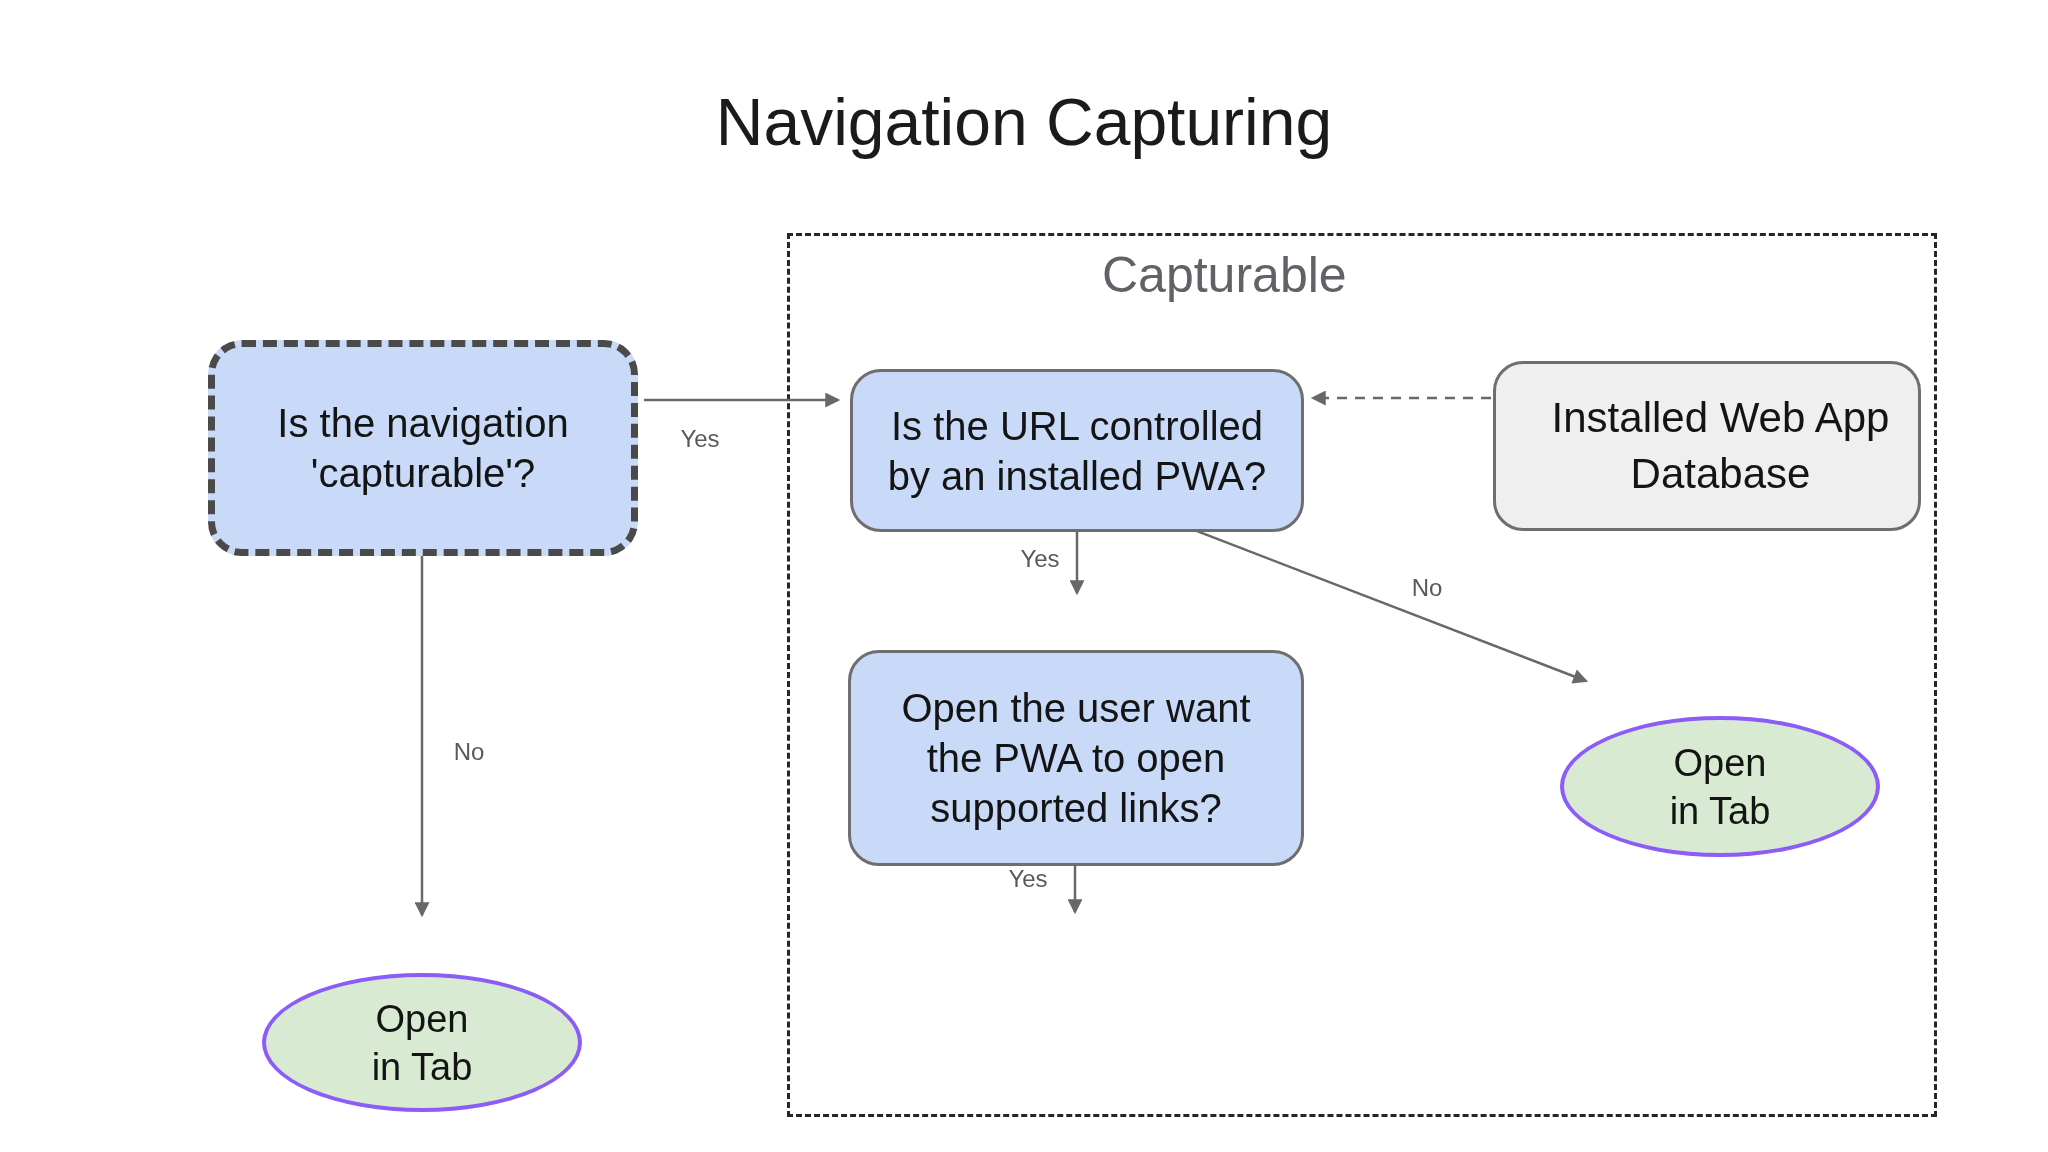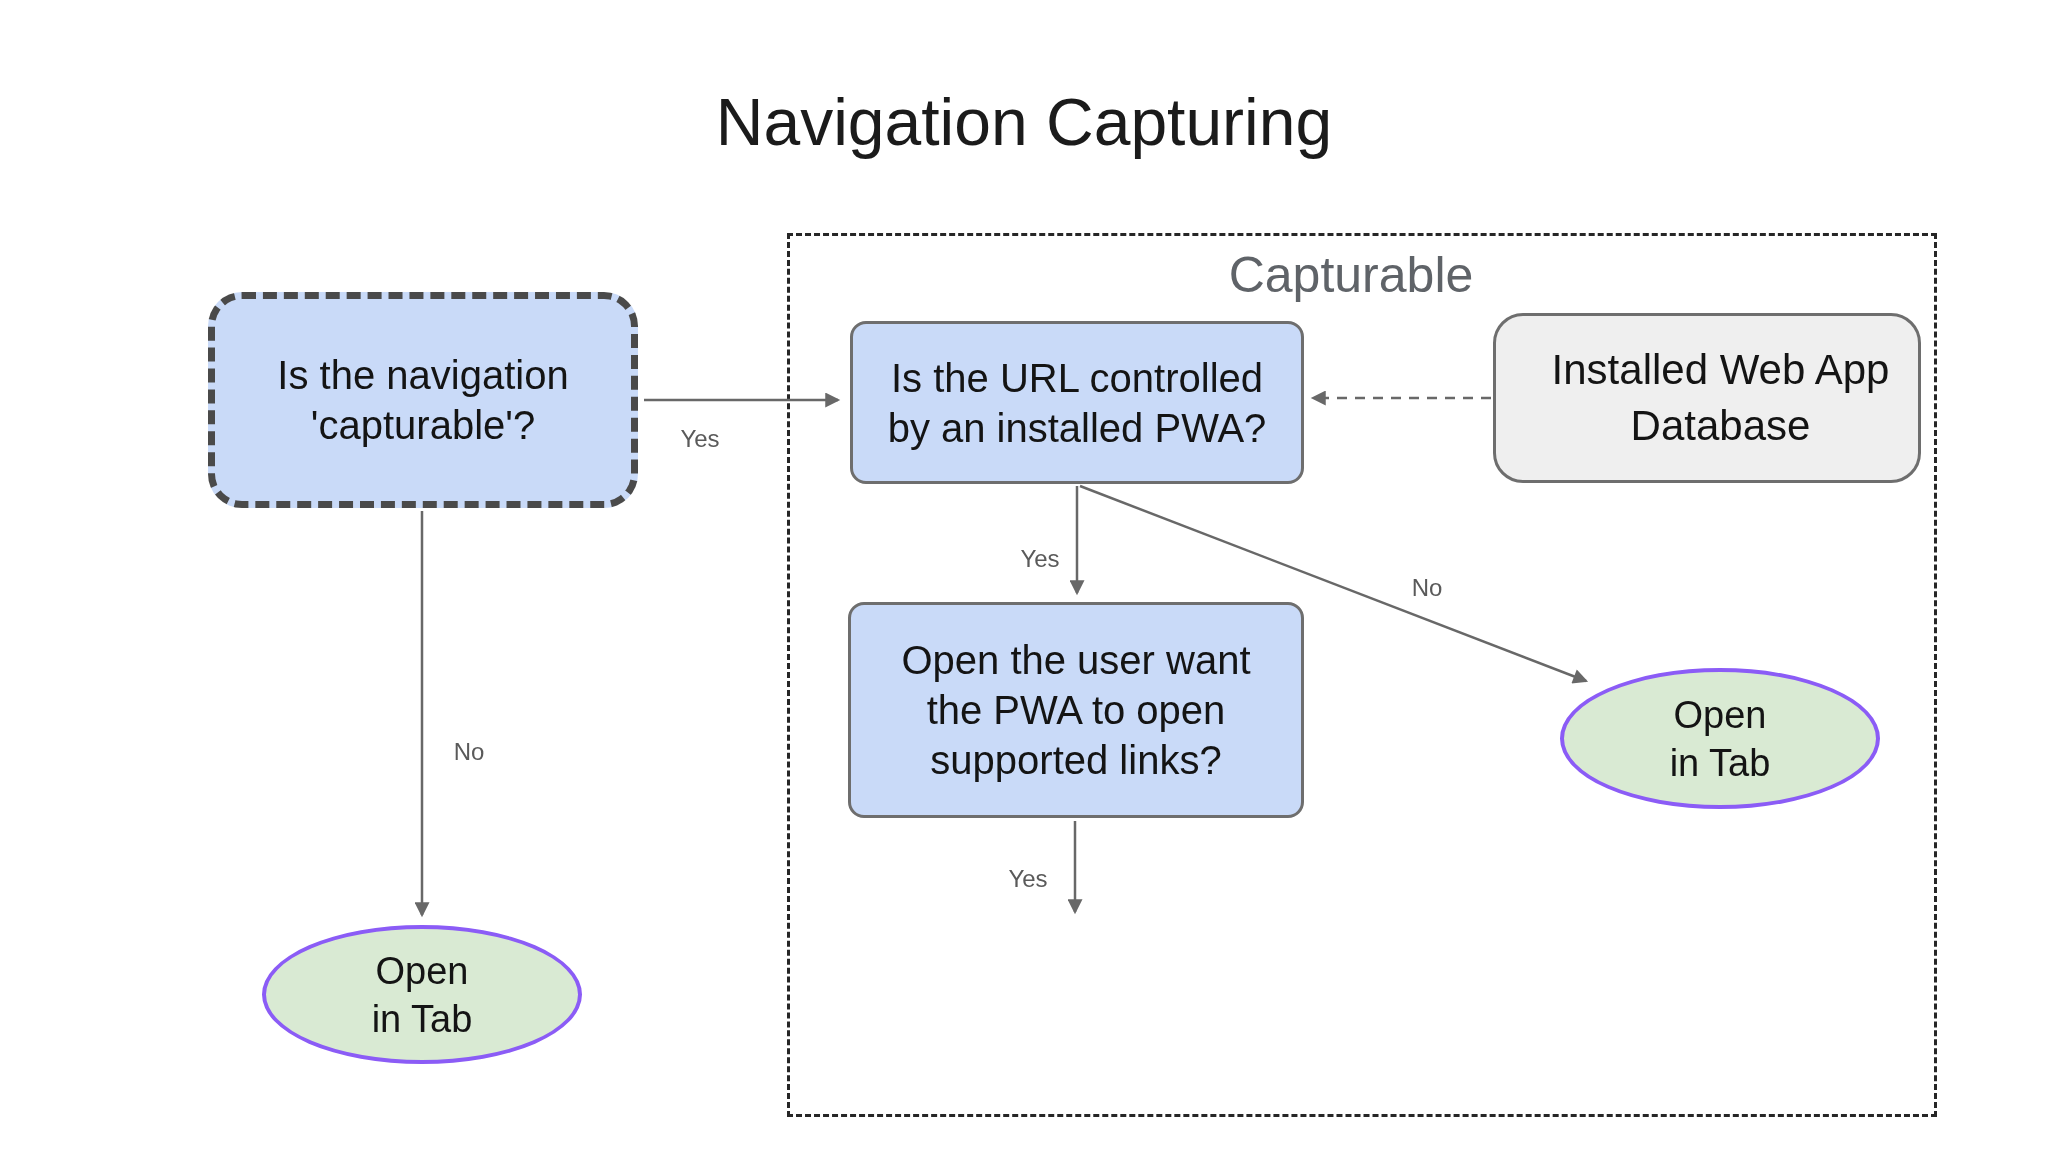--- a/index.html
+++ b/index.html
@@ -9,28 +9,28 @@
   }
   .title{
     position:absolute;left:0;top:84px;width:2048px;text-align:center;
     font-size:66px;font-weight:500;color:#1b1b1b;letter-spacing:0;
   }
   .capturable-group{
     position:absolute;left:787px;top:233px;width:1150px;height:884px;
     border:3px dashed #262626;box-sizing:border-box;
   }
   .capturable-label{
-    position:absolute;left:1151px;top:246px;width:400px;text-align:center;
+    position:absolute;left:1102px;top:246px;width:400px;
     font-size:50px;color:#5f6368;
   }
   .node{
     position:absolute;box-sizing:border-box;display:flex;align-items:center;justify-content:center;
-    text-align:center;white-space:pre-line;font-size:40px;line-height:50px;color:#141414;
+    text-align:center;white-space:pre-line;font-size:40px;line-height:50px;color:#141414;margin-top:48px;
   }
-  .decision{background:var(--c-blue,#c9daf8);border:3px solid #6e6e6e;border-radius:16px;}
+  .decision{background:var(--c-blue,#c9daf8);border:3px solid #6e6e6e;border-radius:31px;}
   .decision-dashed{background:var(--c-blue,#c9daf8);border:7px dashed #4a4a4a;border-radius:34px;}
   .data-store{background:var(--c-gray,#efefef);border:3px solid #6e6e6e;border-radius:30px;font-size:42px;line-height:56px;padding-left:27px;}
   .process-dashed{background:var(--c-pink,#f4cccc);border:8px dashed #0c0c0c;border-radius:32px;font-size:38px;line-height:50px;}
   .terminal{background:var(--c-green,#d9ead3);border:4px solid #8b5cf6;border-radius:50%;font-size:38px;line-height:48px;}
 
   #n-capturable{left:208px;top:292px;width:430px;height:216px;}
   #n-url{left:850px;top:321px;width:454px;height:163px;}
   #n-db{left:1493px;top:313px;width:428px;height:170px;}
   #n-want{left:848px;top:602px;width:456px;height:216px;}
   #n-launch{left:848px;top:923px;width:456px;height:166px;}

